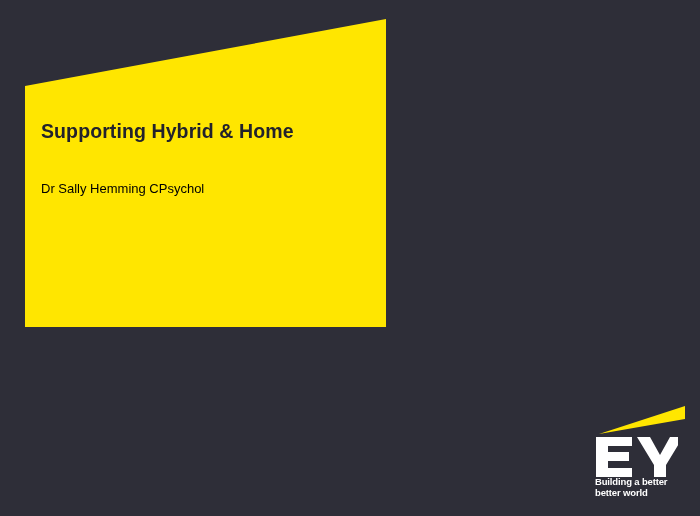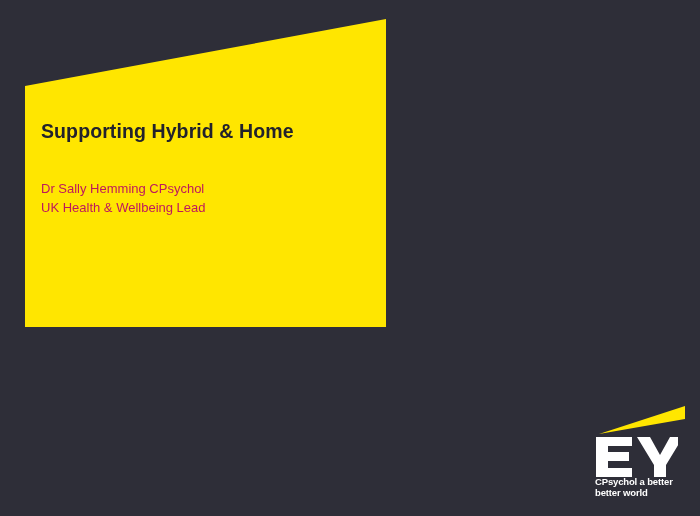--- a/index.html
+++ b/index.html
@@ -57,21 +57,21 @@
   }
 
   .slide-subtitle {
     margin: 0;
     padding: 0;
     margin-top: 25px;
     font-family: "Liberation Sans", sans-serif;
     font-size: 13px;
     font-weight: normal;
     line-height: 19.5px;
-    color: #be185d;
+    color: #000000;
   }
   .slide-subtitle .sline {
     display: block;
     white-space: nowrap;
   }
 
   
   .ey-logo {
     position: absolute;
     left: 594px;
@@ -119,37 +119,36 @@
 
   <div class="title-panel">
     <div class="panel-content">
 
       <h1 class="slide-title">
         <span class="tline">Supporting Hybrid &amp; Home</span>
       </h1>
 
       <p class="slide-subtitle">
         <span class="sline">Dr Sally Hemming CPsychol</span>
-        <span class="sline">UK Health &amp; Wellbeing Lead</span>
       </p>
 
     </div>
   </div>
 
   <div class="ey-logo">
 
     <svg class="ey-beam" viewBox="0 0 88 30" preserveAspectRatio="none">
       <polygon points="0,28 86,0 86,13" fill="#ffe600"></polygon>
     </svg>
 
     <svg class="ey-wordmark" viewBox="0 0 84 42" preserveAspectRatio="none">
       <polygon points="2,1 38,1 38,10 14,10 14,16 35,16 35,25 14,25 14,32 38,32 38,41 2,41" fill="#ffffff"></polygon>
       <polygon points="43,1 56,1 66,19 76,1 89,1 72,29 72,41 60,41 60,29" fill="#ffffff"></polygon>
     </svg>
 
     <p class="ey-tagline">
-      <span class="gline">CPsychol a better</span>
+      <span class="gline">Building a better</span>
       <span class="gline">better world</span>
     </p>
 
   </div>
 
 </div>
 
 </body></html>

